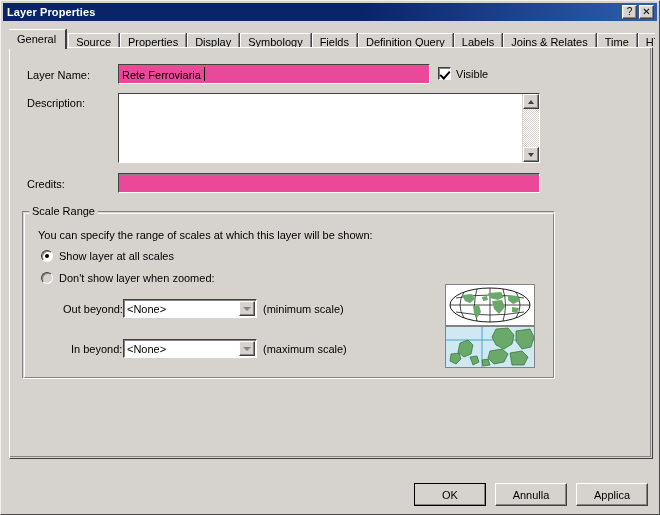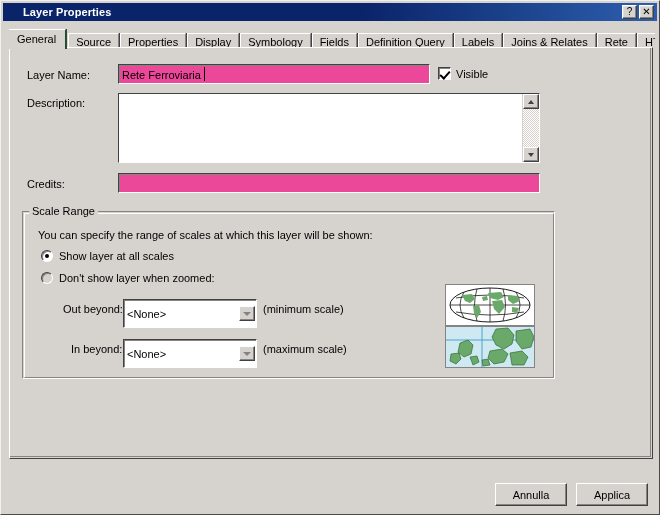--- a/index.html
+++ b/index.html
@@ -38,21 +38,21 @@
     width: 654px;
     height: 18px;
     background: linear-gradient(to right, #0a246a 0%, #0a246a 55%, #2d5fae 100%);
     display: flex;
     align-items: center;
   }
   .title-text {
     color: #ffffff;
     font-weight: bold;
     font-size: 11px;
-    padding-left: 20px;
+    padding-left: 4px;
     letter-spacing: 0.1px;
     white-space: nowrap;
     flex: 1;
   }
   .title-buttons {
     display: flex;
     align-items: center;
     gap: 2px;
     padding-right: 3px;
   }
@@ -337,21 +337,21 @@
   .radio.disabled {
     background: #d6d3ce;
   }
   .radio-label { font-size: 11px; white-space: nowrap; }
 
   
   #out-beyond-label { left: 62px; top: 302px; }
   #in-beyond-label  { left: 70px; top: 342px; }
   .combo {
     position: absolute;
-    width: 134px; height: 29px;
+    width: 134px; height: 19px;
     background: #ffffff;
     border-top: 1px solid #424142;
     border-left: 1px solid #424142;
     border-right: 1px solid #ffffff;
     border-bottom: 1px solid #ffffff;
     box-shadow: inset 1px 1px 0 #868382;
     box-sizing: border-box;
     display: flex;
     align-items: center;
     cursor: default;
@@ -439,21 +439,21 @@
   <div class="tabstrip">
     <div class="tab active">General</div>
     <div class="tab">Source</div>
     <div class="tab">Properties</div>
     <div class="tab">Display</div>
     <div class="tab">Symbology</div>
     <div class="tab">Fields</div>
     <div class="tab">Definition Query</div>
     <div class="tab">Labels</div>
     <div class="tab">Joins &amp; Relates</div>
-    <div class="tab">Rete</div>
+    <div class="tab">Time</div>
     <div class="tab">HTML Popup</div>
   </div>
 
   <div class="tabpage"></div>
 
   <div class="lbl" id="layer-name-label">Layer Name:</div>
   <input class="sunken" id="layer-name-input" type="text" value="Rete Ferroviaria" style="">
   <div class="caret"></div>
 
   <div id="visible-checkbox-wrap">
@@ -540,16 +540,17 @@
         <path d="M24 30 L31 29 L33 35 L27 38 Z"></path>
         <path d="M50 2 L62 1 L68 8 L66 17 L58 22 L50 18 L46 10 Z"></path>
         <path d="M70 4 L84 2 L88 10 L85 20 L76 22 L70 14 Z"></path>
         <path d="M44 24 L56 22 L62 27 L58 35 L48 37 L42 31 Z"></path>
         <path d="M64 26 L76 24 L82 30 L78 38 L66 38 Z"></path>
         <path d="M36 33 L42 32 L44 38 L37 39 Z"></path>
       </g>
     </svg>
   </div>
 
+  <button class="btn" id="ok-button">OK</button>
   <button class="btn" id="cancel-button">Annulla</button>
   <button class="btn" id="apply-button">Applica</button>
 
 </div>
 
 </body></html>

